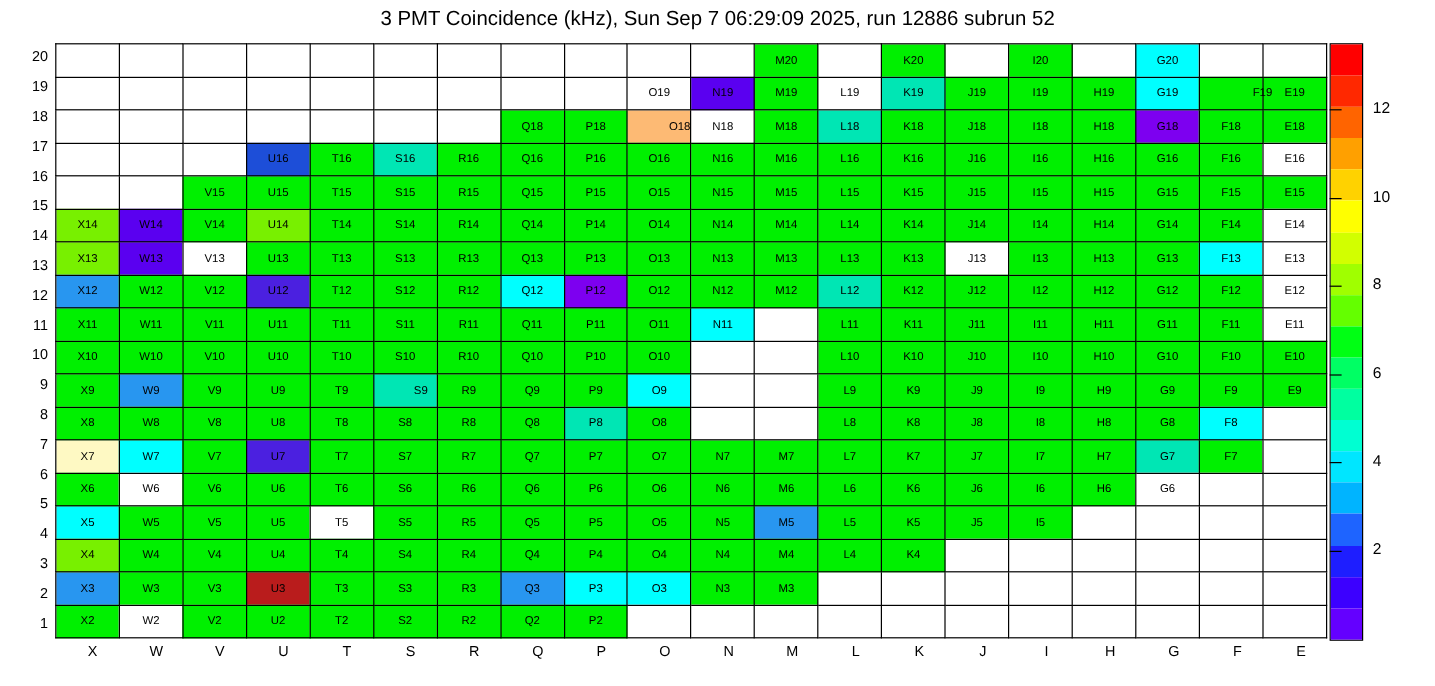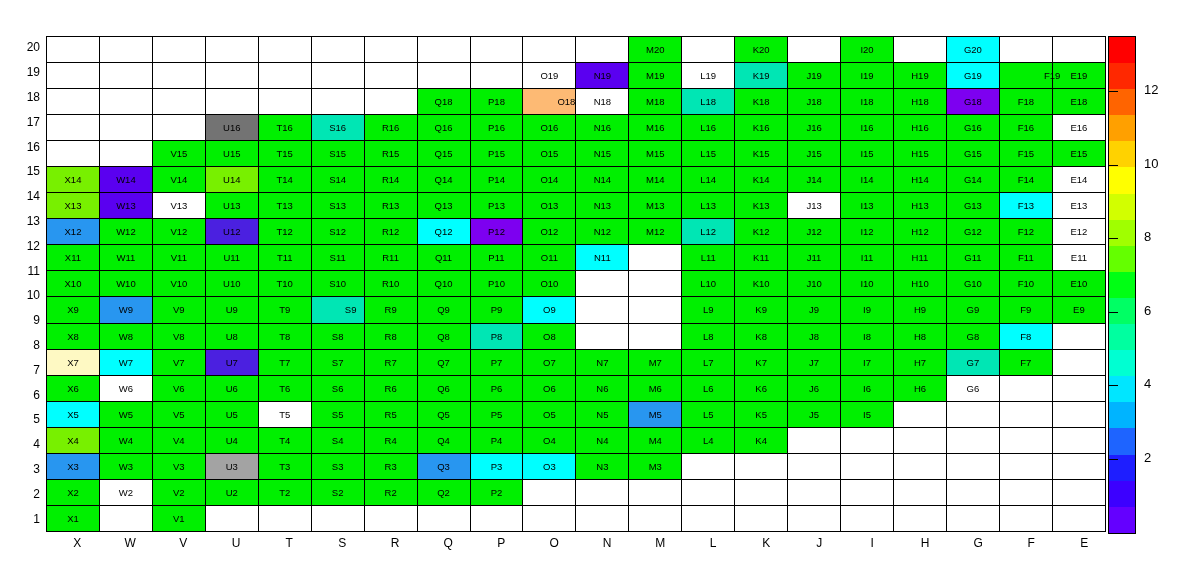--- a/index.html
+++ b/index.html
@@ -14,20 +14,21 @@
   
   #cbar{position:absolute;left:1108px;top:36px;width:26px;height:496px;border:1px solid #000;}
   #cbar div{width:100%;}
   .cbtick{position:absolute;font-size:13px;color:#000;left:1144px;}
   .cbtickline{position:absolute;left:1108px;width:10px;height:1px;background:#000;}
 </style>
 </head>
 <body>
 
 <div id="wrap">
+  <div id="title">3 PMT Coincidence (kHz), Sun Sep  7 06:29:09 2025, run 12886 subrun 52</div>
   <div id="plot">
     <table class="grid">
       <tbody id="grid-body">
           <tr>
             <td style="background: rgb(255, 255, 255);"></td>
             <td style="background: rgb(255, 255, 255);"></td>
             <td style="background: rgb(255, 255, 255);"></td>
             <td style="background: rgb(255, 255, 255);"></td>
             <td style="background: rgb(255, 255, 255);"></td>
             <td style="background: rgb(255, 255, 255);"></td>
@@ -87,21 +88,21 @@
             <td style="background: rgb(0, 240, 0);">I18</td>
             <td style="background: rgb(0, 240, 0);">H18</td>
             <td style="background: rgb(125, 0, 240); color: rgb(0, 0, 0);">G18</td>
             <td style="background: rgb(0, 240, 0);">F18</td>
             <td style="background: rgb(0, 240, 0);">E18</td>
           </tr>
           <tr>
             <td style="background: rgb(255, 255, 255);"></td>
             <td style="background: rgb(255, 255, 255);"></td>
             <td style="background: rgb(255, 255, 255);"></td>
-            <td style="background: #737373;">U16</td>
+            <td style="background: #1d4ed8;">U16</td>
             <td style="background: rgb(0, 240, 0);">T16</td>
             <td style="background: rgb(0, 230, 180);">S16</td>
             <td style="background: rgb(0, 240, 0);">R16</td>
             <td style="background: rgb(0, 240, 0);">Q16</td>
             <td style="background: rgb(0, 240, 0);">P16</td>
             <td style="background: rgb(0, 240, 0);">O16</td>
             <td style="background: rgb(0, 240, 0);">N16</td>
             <td style="background: rgb(0, 240, 0);">M16</td>
             <td style="background: rgb(0, 240, 0);">L16</td>
             <td style="background: rgb(0, 240, 0);">K16</td>
@@ -373,21 +374,21 @@
             <td style="background: rgb(255, 255, 255);"></td>
             <td style="background: rgb(255, 255, 255);"></td>
             <td style="background: rgb(255, 255, 255);"></td>
             <td style="background: rgb(255, 255, 255);"></td>
             <td style="background: rgb(255, 255, 255);"></td>
           </tr>
           <tr>
             <td style="background: rgb(40, 150, 240);">X3</td>
             <td style="background: rgb(0, 240, 0);">W3</td>
             <td style="background: rgb(0, 240, 0);">V3</td>
-            <td style="background: #a3a3a3;">U3</td>
+            <td style="background: #b91c1c;">U3</td>
             <td style="background: rgb(0, 240, 0);">T3</td>
             <td style="background: rgb(0, 240, 0);">S3</td>
             <td style="background: rgb(0, 240, 0);">R3</td>
             <td style="background: rgb(40, 150, 240);">Q3</td>
             <td style="background: rgb(0, 255, 255);">P3</td>
             <td style="background: rgb(0, 255, 255);">O3</td>
             <td style="background: rgb(0, 240, 0);">N3</td>
             <td style="background: rgb(0, 240, 0);">M3</td>
             <td style="background: rgb(255, 255, 255);"></td>
             <td style="background: rgb(255, 255, 255);"></td>
@@ -401,42 +402,20 @@
           <tr>
             <td style="background: rgb(0, 240, 0);">X2</td>
             <td style="background: rgb(255, 255, 255);">W2</td>
             <td style="background: rgb(0, 240, 0);">V2</td>
             <td style="background: rgb(0, 240, 0);">U2</td>
             <td style="background: rgb(0, 240, 0);">T2</td>
             <td style="background: rgb(0, 240, 0);">S2</td>
             <td style="background: rgb(0, 240, 0);">R2</td>
             <td style="background: rgb(0, 240, 0);">Q2</td>
             <td style="background: rgb(0, 240, 0);">P2</td>
-            <td style="background: rgb(255, 255, 255);"></td>
-            <td style="background: rgb(255, 255, 255);"></td>
-            <td style="background: rgb(255, 255, 255);"></td>
-            <td style="background: rgb(255, 255, 255);"></td>
-            <td style="background: rgb(255, 255, 255);"></td>
-            <td style="background: rgb(255, 255, 255);"></td>
-            <td style="background: rgb(255, 255, 255);"></td>
-            <td style="background: rgb(255, 255, 255);"></td>
-            <td style="background: rgb(255, 255, 255);"></td>
-            <td style="background: rgb(255, 255, 255);"></td>
-            <td style="background: rgb(255, 255, 255);"></td>
-          </tr>
-          <tr>
-            <td style="background: rgb(0, 240, 0);">X1</td>
-            <td style="background: rgb(255, 255, 255);"></td>
-            <td style="background: rgb(0, 240, 0);">V1</td>
-            <td style="background: rgb(255, 255, 255);"></td>
-            <td style="background: rgb(255, 255, 255);"></td>
-            <td style="background: rgb(255, 255, 255);"></td>
-            <td style="background: rgb(255, 255, 255);"></td>
-            <td style="background: rgb(255, 255, 255);"></td>
-            <td style="background: rgb(255, 255, 255);"></td>
             <td style="background: rgb(255, 255, 255);"></td>
             <td style="background: rgb(255, 255, 255);"></td>
             <td style="background: rgb(255, 255, 255);"></td>
             <td style="background: rgb(255, 255, 255);"></td>
             <td style="background: rgb(255, 255, 255);"></td>
             <td style="background: rgb(255, 255, 255);"></td>
             <td style="background: rgb(255, 255, 255);"></td>
             <td style="background: rgb(255, 255, 255);"></td>
             <td style="background: rgb(255, 255, 255);"></td>
             <td style="background: rgb(255, 255, 255);"></td>

